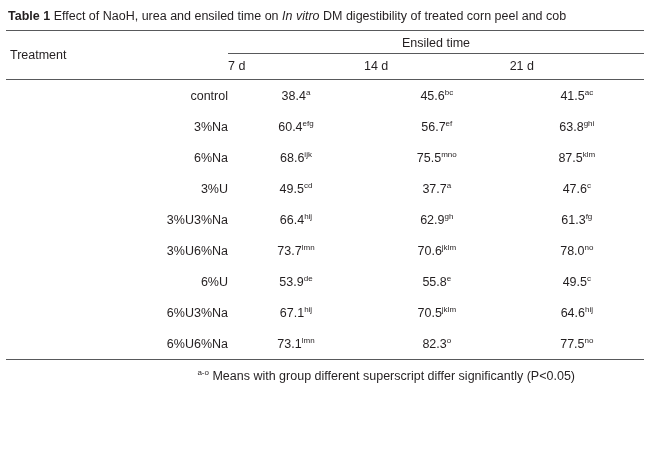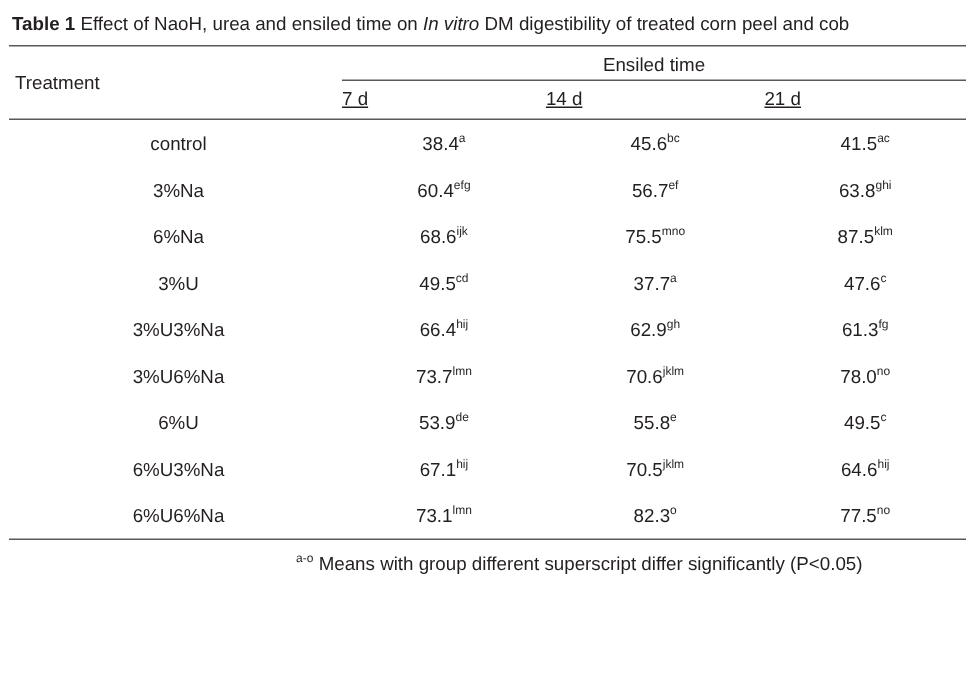--- a/index.html
+++ b/index.html
@@ -56,34 +56,33 @@
     vertical-align: middle;
   }
   .hdr-span {
     text-align: center !important;
     padding: 5px 0 3px 0 !important;
     border-bottom: 1.1px solid #58595b;
   }
   .sub th {
     text-align: right;
     padding: 5px 0 6px 0 !important;
-    text-decoration: underline;
   }
   .sub-rule td {
     border-bottom: 1.4px solid #58595b;
     height: 0;
     line-height: 0;
     font-size: 0;
   }
   tbody tr td {
     padding: 8.5px 0 8.5px 0 !important;
   }
   tbody tr td.treat {
     padding-left: 4px !important;
-    text-align: center;
+    text-align: right;
   }
   tbody tr td.val {
     text-align: center;
   }
   .val .num {
     position: relative;
   }
   sup {
     font-size: 8px;
     vertical-align: super;

